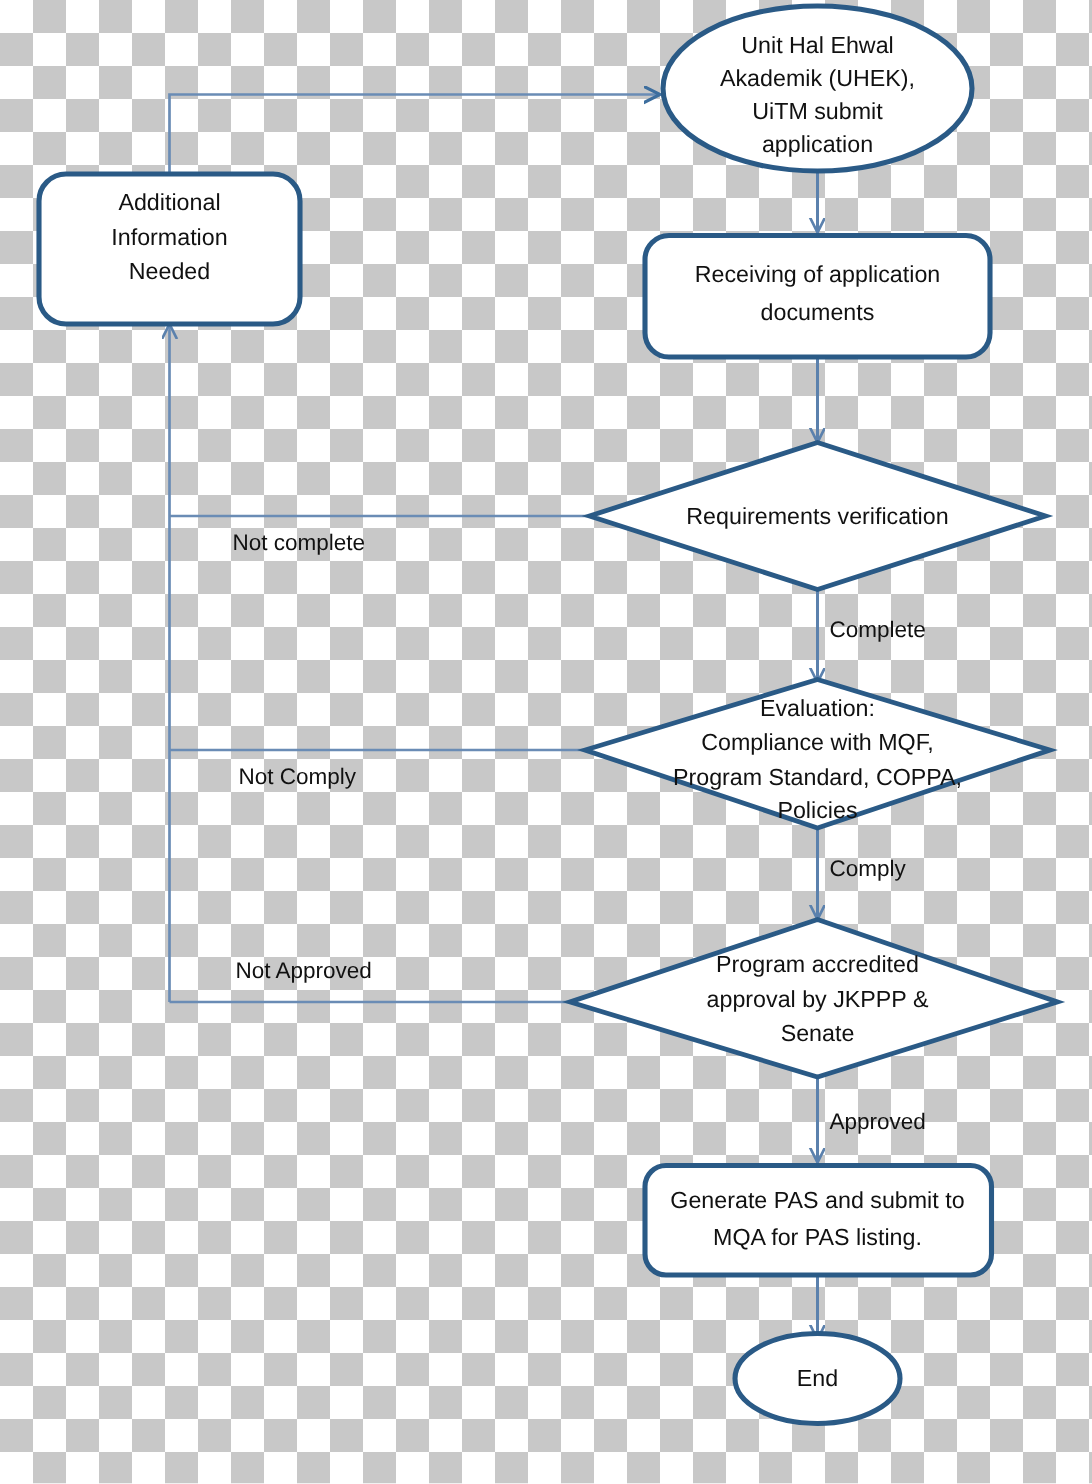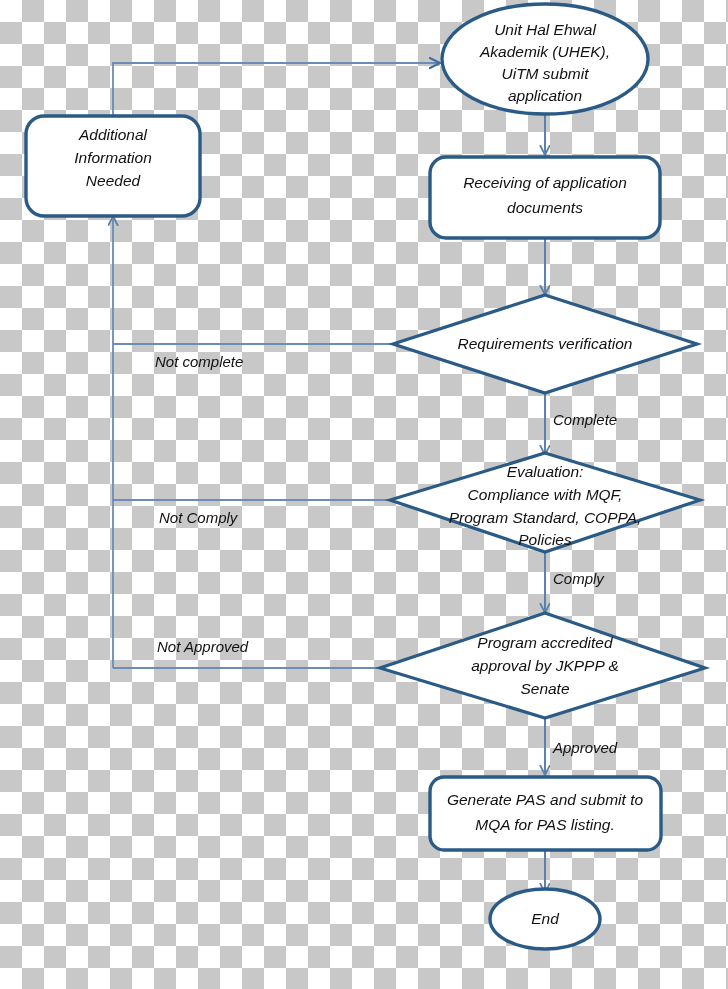--- a/index.html
+++ b/index.html
@@ -13,21 +13,20 @@
     height: 989px;
     
     background-color: #ffffff;
     background-image:
       linear-gradient(45deg, #c8c8c8 25%, transparent 25%, transparent 75%, #c8c8c8 75%),
       linear-gradient(45deg, #c8c8c8 25%, transparent 25%, transparent 75%, #c8c8c8 75%);
     background-size: 44px 44px;
     background-position: 0 0, 22px 22px;
     overflow: hidden;
     font-family: "Liberation Sans", sans-serif;
-    font-style: italic;
   }
   #chart {
     position: absolute;
     left: 0;
     top: 0;
     width: 728px;
     height: 989px;
   }
   .node-shape {
     fill: #ffffff;

